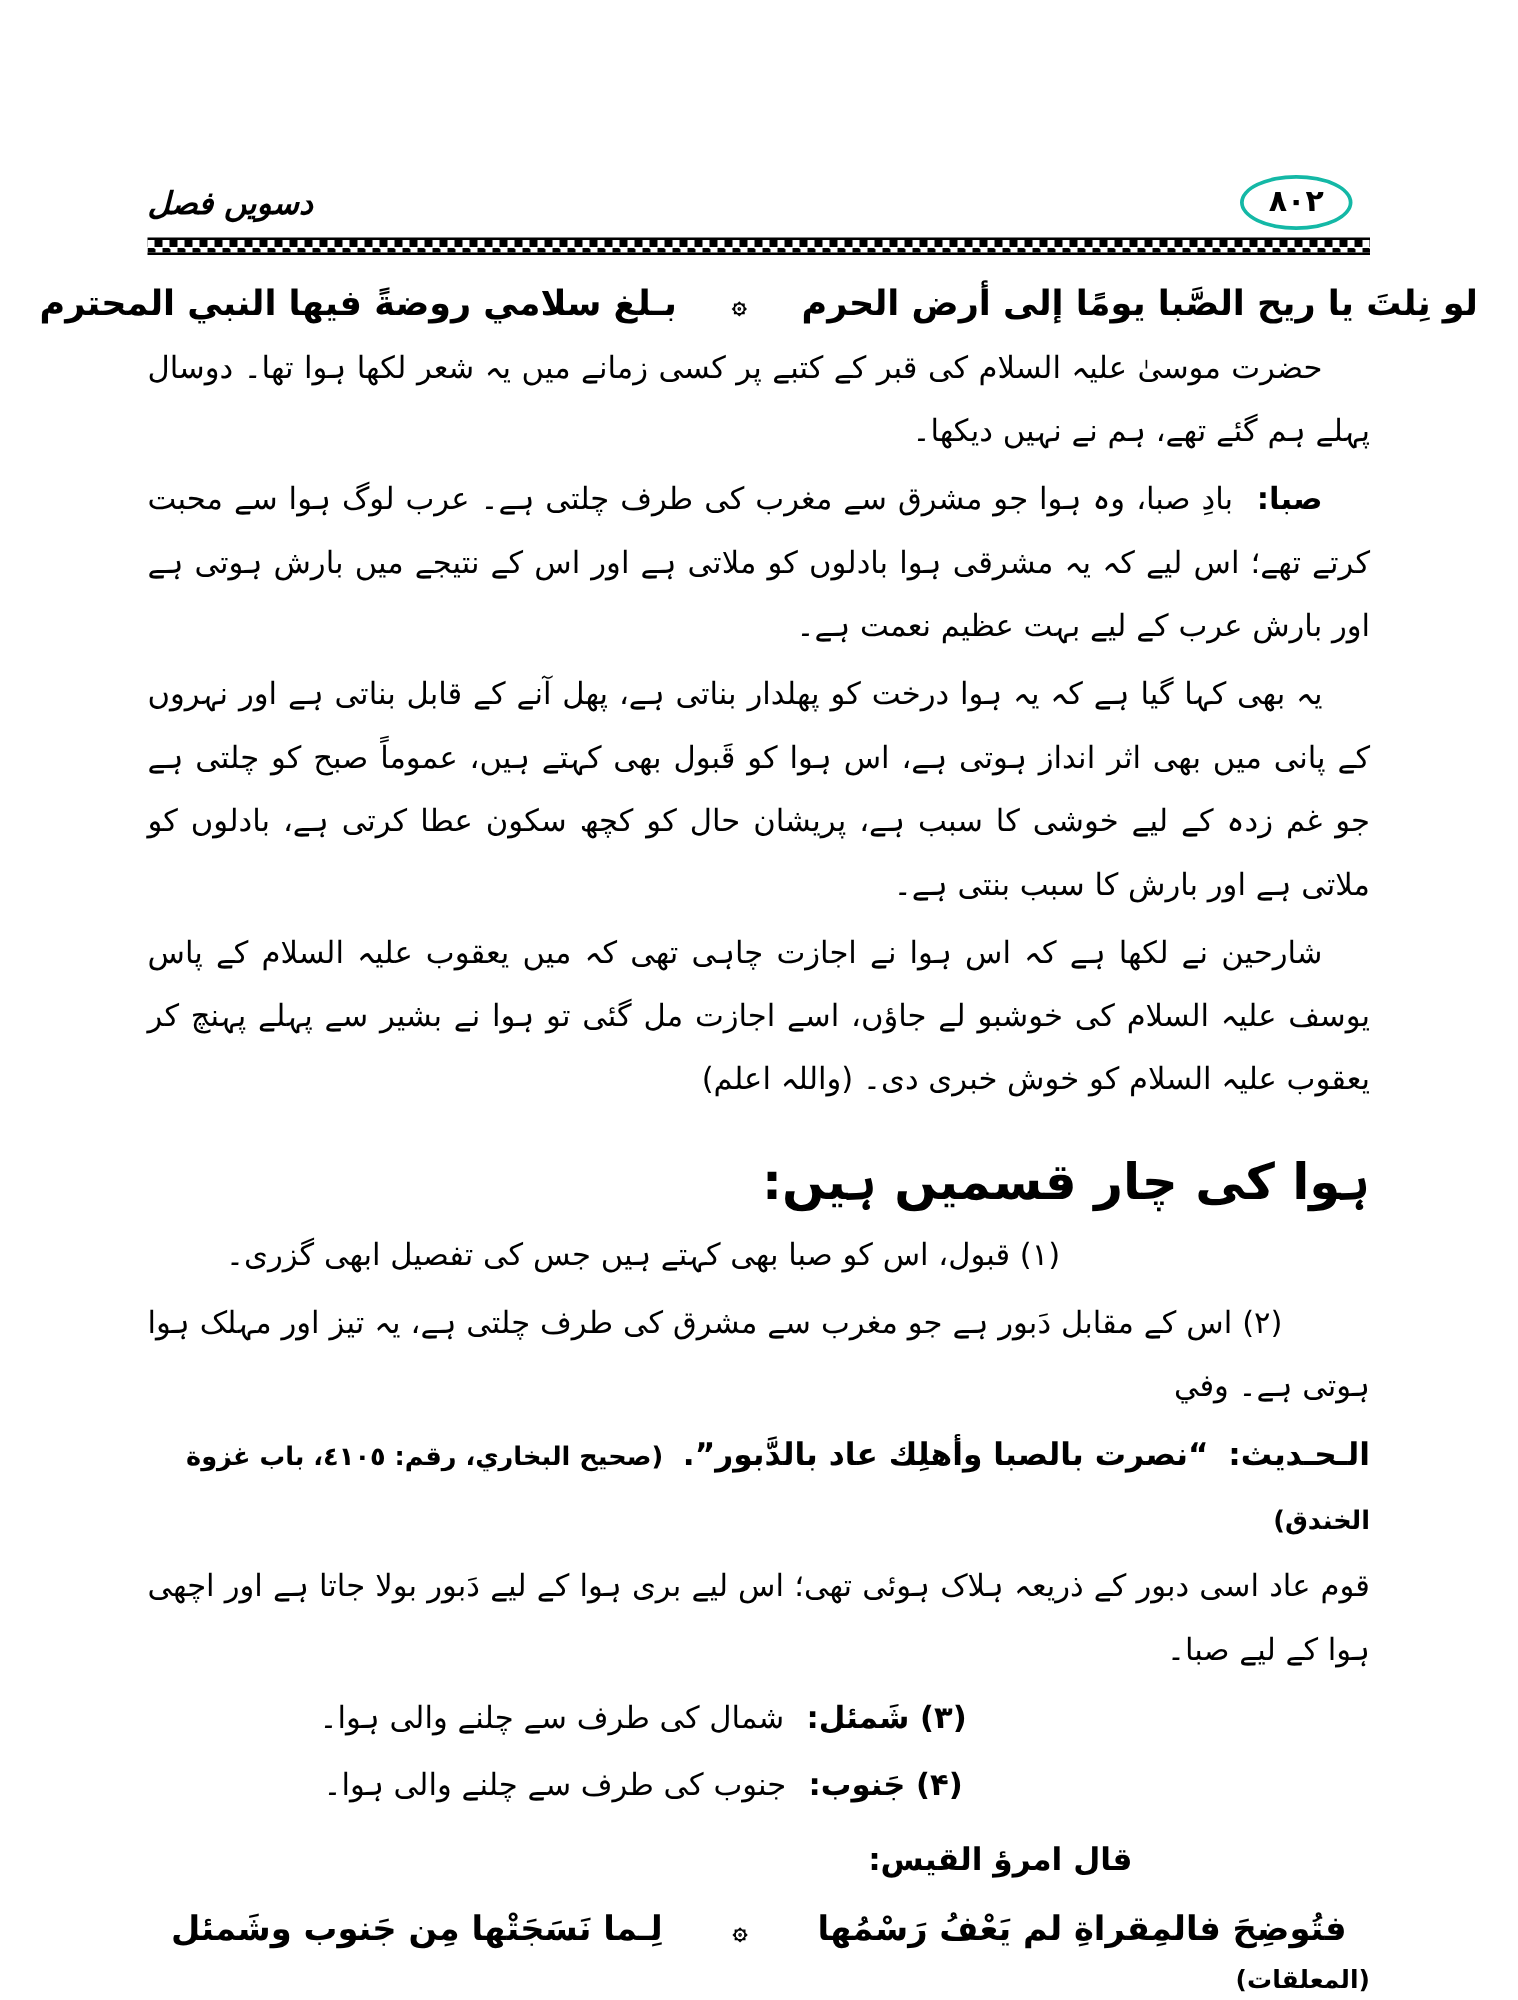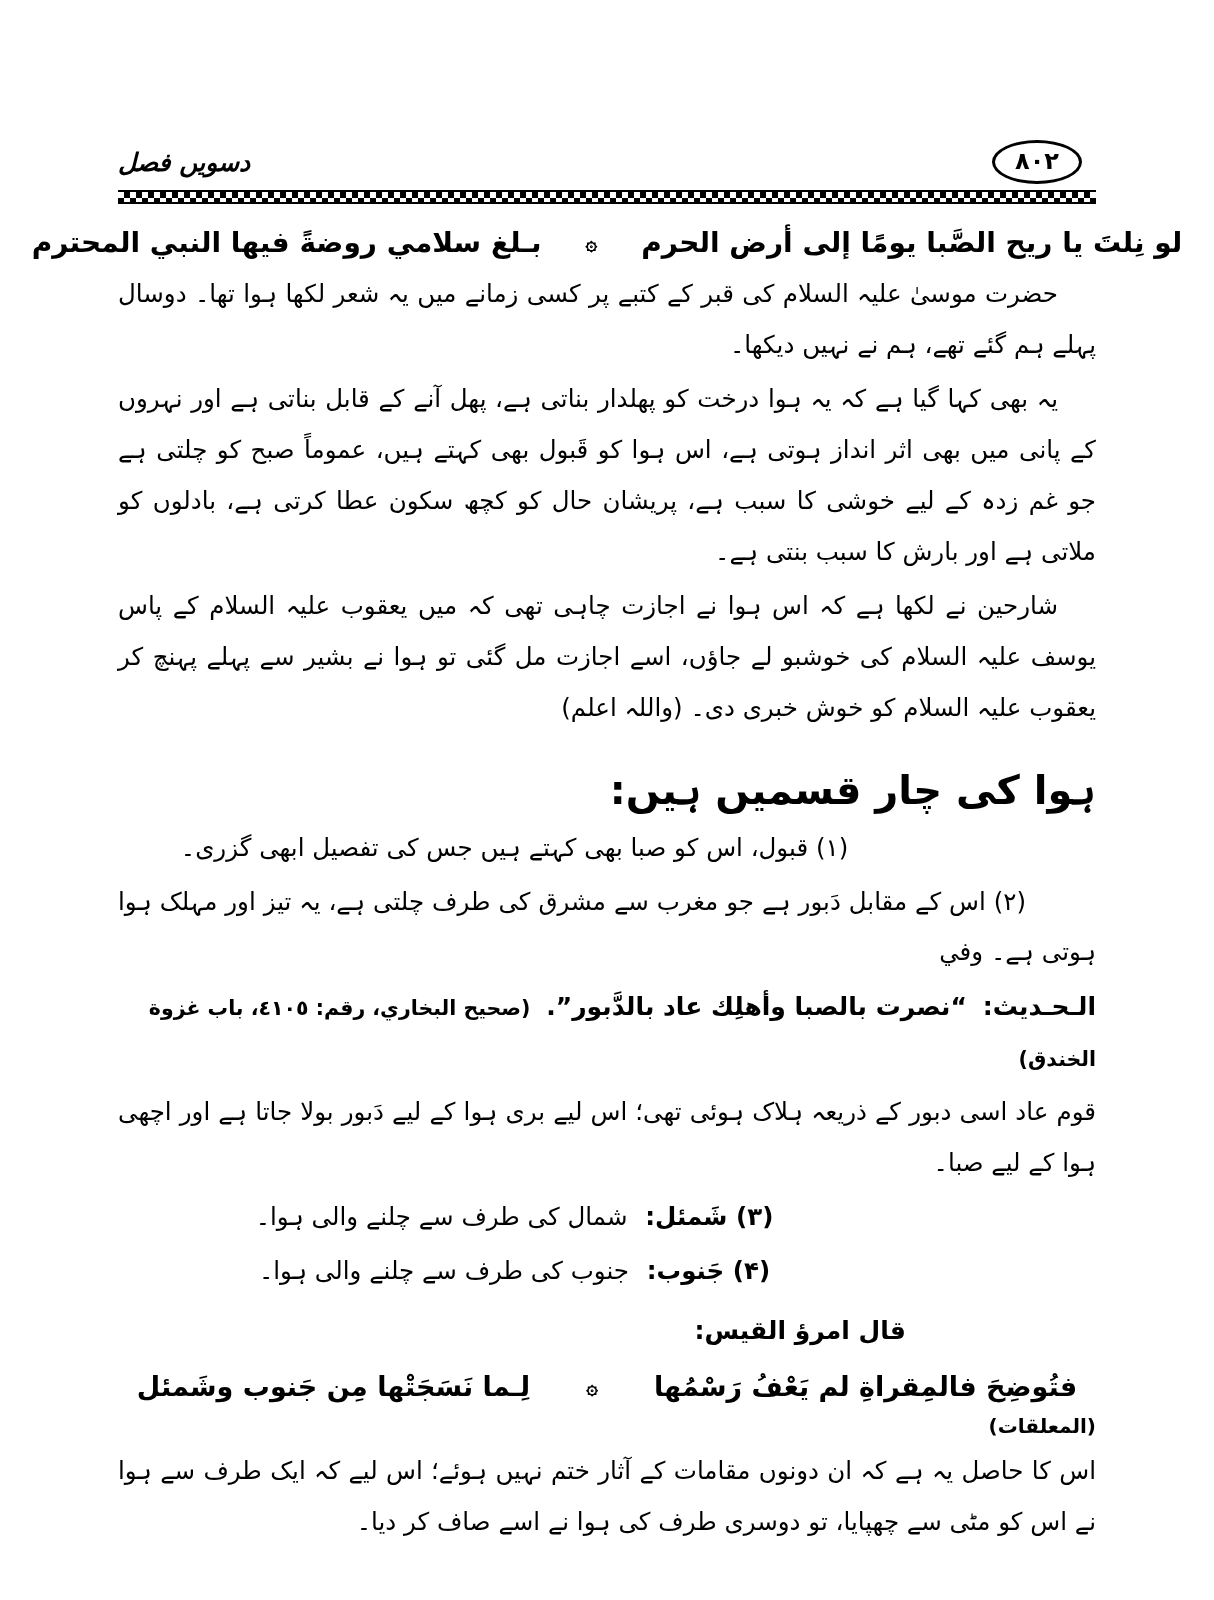--- a/index.html
+++ b/index.html
@@ -10,21 +10,21 @@
     direction: rtl;
     font-family: "DejaVu Sans", "DejaVu Serif", sans-serif;
     padding: 140px 118px 0 118px;
     overflow: hidden;
     position: relative;
   }
   
   .header { display: flex; align-items: center; }
   .book-title { font-size: 29px; font-weight: bold; white-space: nowrap; }
   .page-badge {
-    border: 3px solid #000000; border-radius: 50%;
+    border: 3px solid #14b8a6; border-radius: 50%;
     padding: 0 20px 2px 20px; margin: 0 14px 0 0;
     font-size: 24px; font-weight: bold; line-height: 36px;
   }
   .section-label { margin-right: auto; font-size: 25px; font-weight: bold; font-style: italic; }
   .divider {
     margin-top: 6px; height: 14px;
     border-top: 2px solid #000; border-bottom: 2px solid #000;
     background-color: #fff;
     background-image: conic-gradient(#000 90deg, #fff 90deg 180deg, #000 180deg 270deg, #fff 270deg);
     background-size: 12px 12px;
@@ -69,20 +69,24 @@
   <div class="divider"></div>
 
   <div class="verse">
     <span>لو نِلتَ یا ریح الصَّبا یومًا إلی أرض الحرم</span>
     <span class="ornament">۞</span>
     <span>بـلغ سلامي روضةً فیها النبي المحترم</span>
   </div>
 
   <p class="para indent">حضرت موسیٰ علیہ السلام کی قبر کے کتبے پر کسی زمانے میں یہ شعر لکھا ہوا تھا۔ دوسال پہلے ہم گئے تھے، ہم نے نہیں دیکھا۔</p>
 
+  <p class="para indent">
+    <span class="lead">صبا:</span>
+    <span>بادِ صبا، وہ ہوا جو مشرق سے مغرب کی طرف چلتی ہے۔ عرب لوگ ہوا سے محبت کرتے تھے؛ اس لیے کہ یہ مشرقی ہوا بادلوں کو ملاتی ہے اور اس کے نتیجے میں بارش ہوتی ہے اور بارش عرب کے لیے بہت عظیم نعمت ہے۔</span>
+  </p>
 
   <p class="para indent">یہ بھی کہا گیا ہے کہ یہ ہوا درخت کو پھلدار بناتی ہے، پھل آنے کے قابل بناتی ہے اور نہروں کے پانی میں بھی اثر انداز ہوتی ہے، اس ہوا کو قَبول بھی کہتے ہیں، عموماً صبح کو چلتی ہے جو غم زدہ کے لیے خوشی کا سبب ہے، پریشان حال کو کچھ سکون عطا کرتی ہے، بادلوں کو ملاتی ہے اور بارش کا سبب بنتی ہے۔</p>
 
   <p class="para indent">شارحین نے لکھا ہے کہ اس ہوا نے اجازت چاہی تھی کہ میں یعقوب علیہ السلام کے پاس یوسف علیہ السلام کی خوشبو لے جاؤں، اسے اجازت مل گئی تو ہوا نے بشیر سے پہلے پہنچ کر یعقوب علیہ السلام کو خوش خبری دی۔ (واللہ اعلم)</p>
 
   <h2 class="heading">ہوا کی چار قسمیں ہیں:</h2>
 
   <p class="para listline">(۱) قبول، اس کو صبا بھی کہتے ہیں جس کی تفصیل ابھی گزری۔</p>
 
   <p class="para indent2">(۲) اس کے مقابل دَبور ہے جو مغرب سے مشرق کی طرف چلتی ہے، یہ تیز اور مہلک ہوا ہوتی ہے۔ وفي</p>

